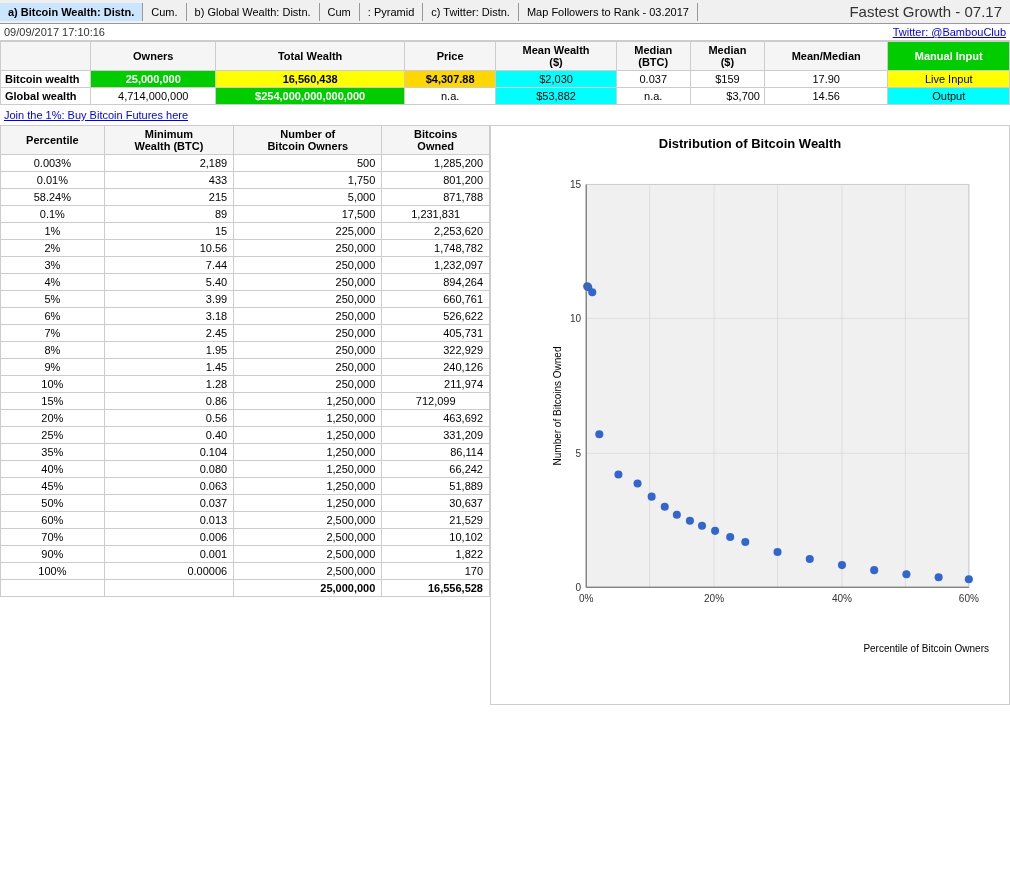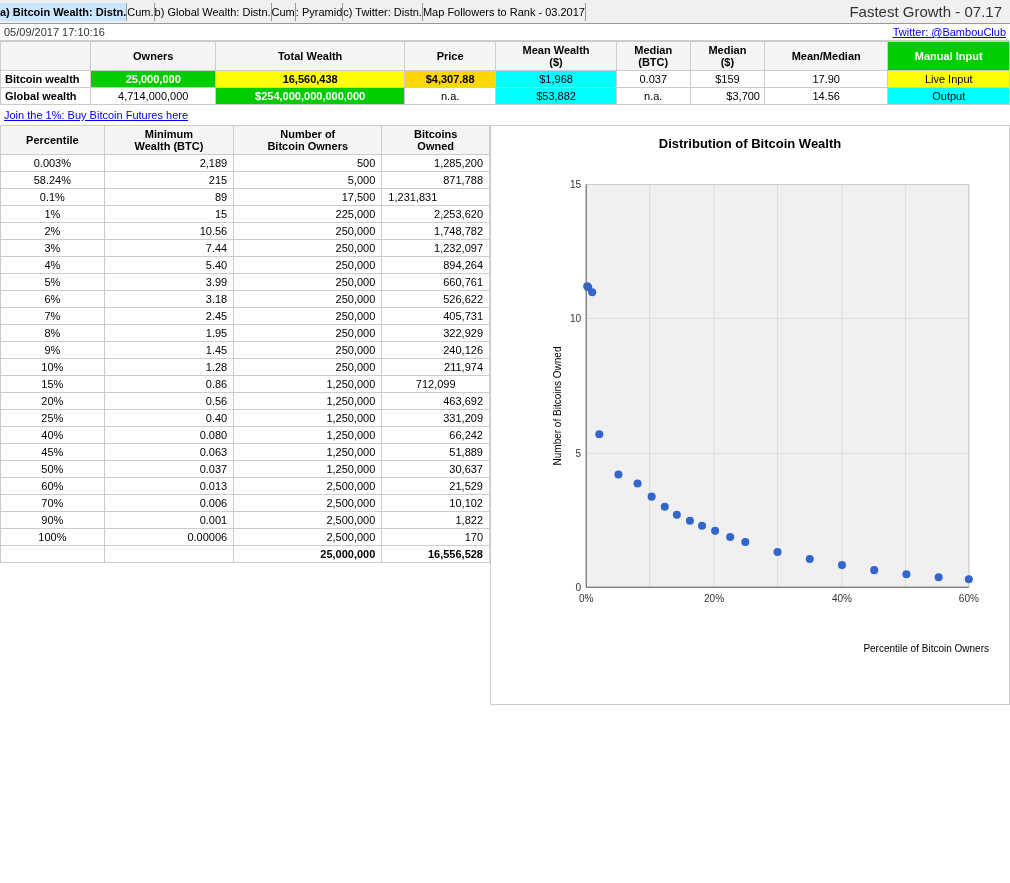--- a/index.html
+++ b/index.html
@@ -1,19 +1,19 @@
 <!DOCTYPE html>
 <html><head>
   <meta charset="utf-8">
   <style>
     * { margin: 0; padding: 0; box-sizing: border-box; }
     body { font-family: Arial, sans-serif; font-size: 11px; background: #fff; width: 1010px; }
     
     .top-nav { display: flex; align-items: center; border-bottom: 1px solid #999; background: #f0f0f0; }
-    .nav-tab { padding: 3px 0; border-right: 1px solid #999; cursor: pointer; font-size: 11px; white-space: nowrap; }
+    .nav-tab { padding: 3px 8px; border-right: 1px solid #999; cursor: pointer; font-size: 11px; white-space: nowrap; }
     .nav-tab.active { background: #cce5ff; font-weight: bold; }
     .nav-tab.cum { background: #f0f0f0; }
     .nav-spacer { flex: 1; }
     .fastest-growth { padding: 3px 8px; font-size: 15px; color: #333; text-align: right; }
 
     .header-row { display: flex; align-items: center; padding: 2px 4px; border-bottom: 1px solid #ccc; }
     .timestamp { font-size: 11px; color: #333; margin-right: 20px; }
     .twitter-link { color: #0000ee; text-decoration: underline; font-size: 11px; cursor: pointer; }
 
     .main-table { width: 100%; border-collapse: collapse; }
@@ -45,21 +45,21 @@
   <div class="nav-tab">b) Global Wealth: Distn.</div>
   <div class="nav-tab cum">Cum</div>
   <div class="nav-tab">: Pyramid</div>
   <div class="nav-tab">c) Twitter: Distn.</div>
   <div class="nav-tab">Map Followers to Rank - 03.2017</div>
   <div class="nav-spacer"></div>
   <div class="fastest-growth">Fastest Growth - 07.17</div>
 </div>
 
 <div class="header-row">
-  <span class="timestamp">05/09/2017 17:10:16</span>
+  <span class="timestamp">09/09/2017 17:10:16</span>
   <span class="nav-spacer" style="flex:1"></span>
   <a class="twitter-link">Twitter: @BambouClub</a>
 </div>
 
 <table class="main-table" style="width:100%">
   <tbody>
       <tr>
     <th style="width:90px"></th>
     <th>Owners</th>
     <th>Total Wealth</th>
@@ -68,21 +68,21 @@
     <th>Median<br>(BTC)</th>
     <th>Median<br>($)</th>
     <th>Mean/Median</th>
     <th style="background:#00cc00;color:#fff">Manual Input</th>
   </tr>
   <tr>
     <td style="font-weight:bold">Bitcoin wealth</td>
     <td style="background:#00cc00;color:#fff;text-align:center;font-weight:bold">25,000,000</td>
     <td style="background:#ffff00;text-align:center;font-weight:bold">16,560,438</td>
     <td style="background:#ffd700;text-align:center;font-weight:bold">$4,307.88</td>
-    <td style="background:#00ffff;text-align:center">$1,968</td>
+    <td style="background:#00ffff;text-align:center">$2,030</td>
     <td style="text-align:center">0.037</td>
     <td style="text-align:center">$159</td>
     <td style="text-align:center">17.90</td>
     <td style="background:#ffff00;text-align:center">Live Input</td>
   </tr>
   <tr>
     <td style="font-weight:bold">Global wealth</td>
     <td style="text-align:center">4,714,000,000</td>
     <td style="background:#00cc00;color:#fff;text-align:center;font-weight:bold">$254,000,000,000,000</td>
     <td style="text-align:center">n.a.</td>
@@ -112,30 +112,36 @@
         </tr>
       </thead>
       <tbody id="data-table-body">
           <tr>
       <td style="text-align:center">0.003%</td>
       <td style="text-align:right">2,189</td>
       <td style="text-align:right">500</td>
       <td style="text-align:right">1,285,200</td>
     </tr>
           <tr>
+      <td style="text-align:center">0.01%</td>
+      <td style="text-align:right">433</td>
+      <td style="text-align:right">1,750</td>
+      <td style="text-align:right">801,200</td>
+    </tr>
+          <tr>
       <td style="text-align:center">58.24%</td>
       <td style="text-align:right">215</td>
       <td style="text-align:right">5,000</td>
       <td style="text-align:right">871,788</td>
     </tr>
           <tr>
       <td style="text-align:center">0.1%</td>
       <td style="text-align:right">89</td>
       <td style="text-align:right">17,500</td>
-      <td style="text-align:left">1,231,831</td>
+      <td style="text-align:center">1,231,831</td>
     </tr>
           <tr>
       <td style="text-align:center">1%</td>
       <td style="text-align:right">15</td>
       <td style="text-align:right">225,000</td>
       <td style="text-align:right">2,253,620</td>
     </tr>
           <tr>
       <td style="text-align:center">2%</td>
       <td style="text-align:right">10.56</td>
@@ -200,20 +206,26 @@
       <td style="text-align:center">20%</td>
       <td style="text-align:right">0.56</td>
       <td style="text-align:right">1,250,000</td>
       <td style="text-align:right">463,692</td>
     </tr>
           <tr>
       <td style="text-align:center">25%</td>
       <td style="text-align:right">0.40</td>
       <td style="text-align:right">1,250,000</td>
       <td style="text-align:right">331,209</td>
+    </tr>
+          <tr>
+      <td style="text-align:center">35%</td>
+      <td style="text-align:right">0.104</td>
+      <td style="text-align:right">1,250,000</td>
+      <td style="text-align:right">86,114</td>
     </tr>
           <tr>
       <td style="text-align:center">40%</td>
       <td style="text-align:right">0.080</td>
       <td style="text-align:right">1,250,000</td>
       <td style="text-align:right">66,242</td>
     </tr>
           <tr>
       <td style="text-align:center">45%</td>
       <td style="text-align:right">0.063</td>

